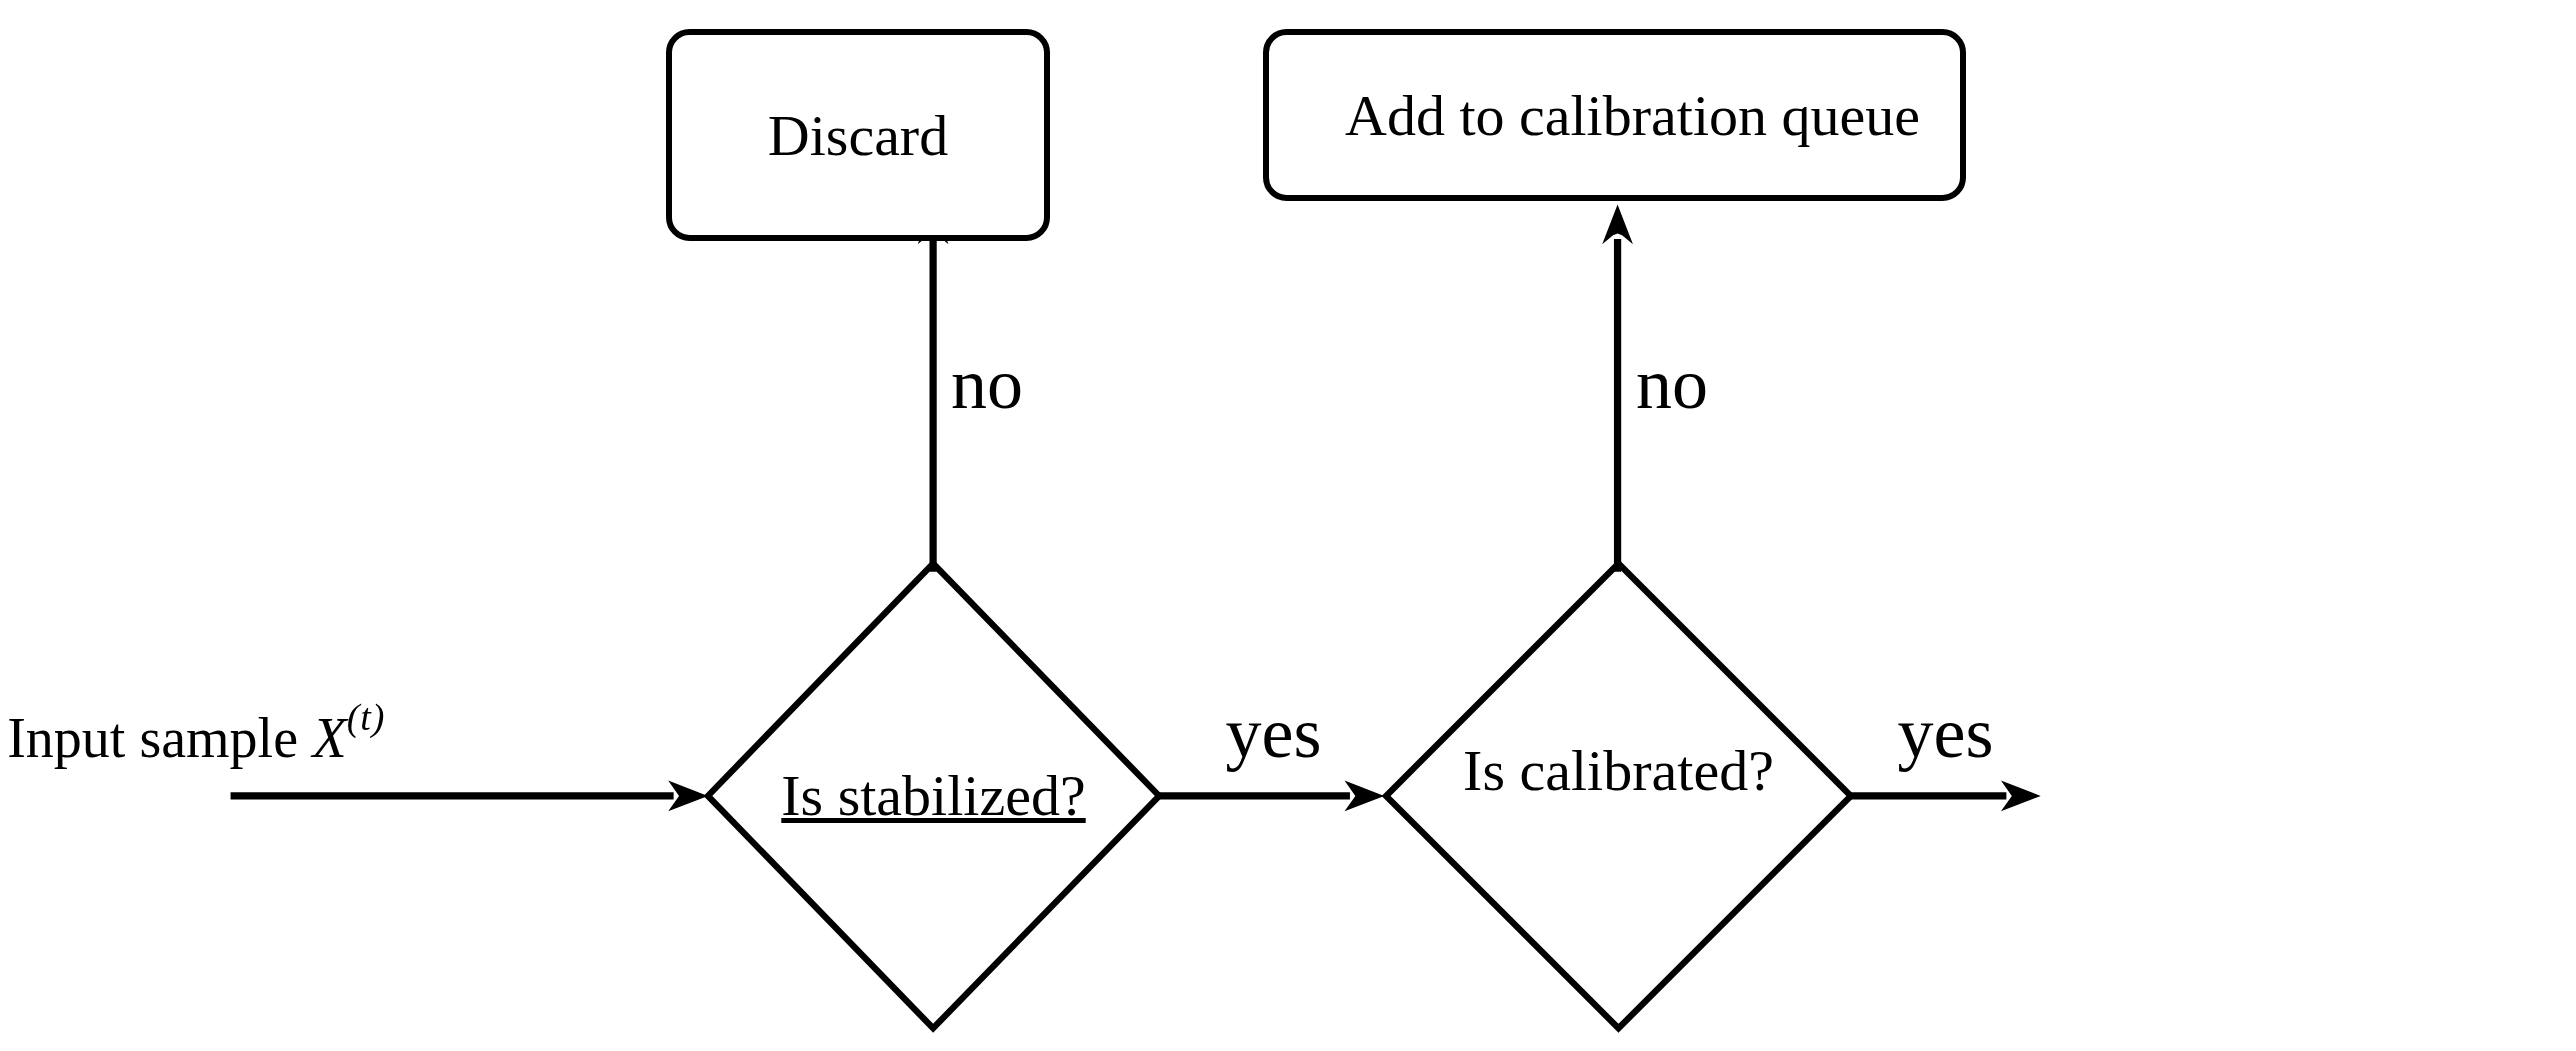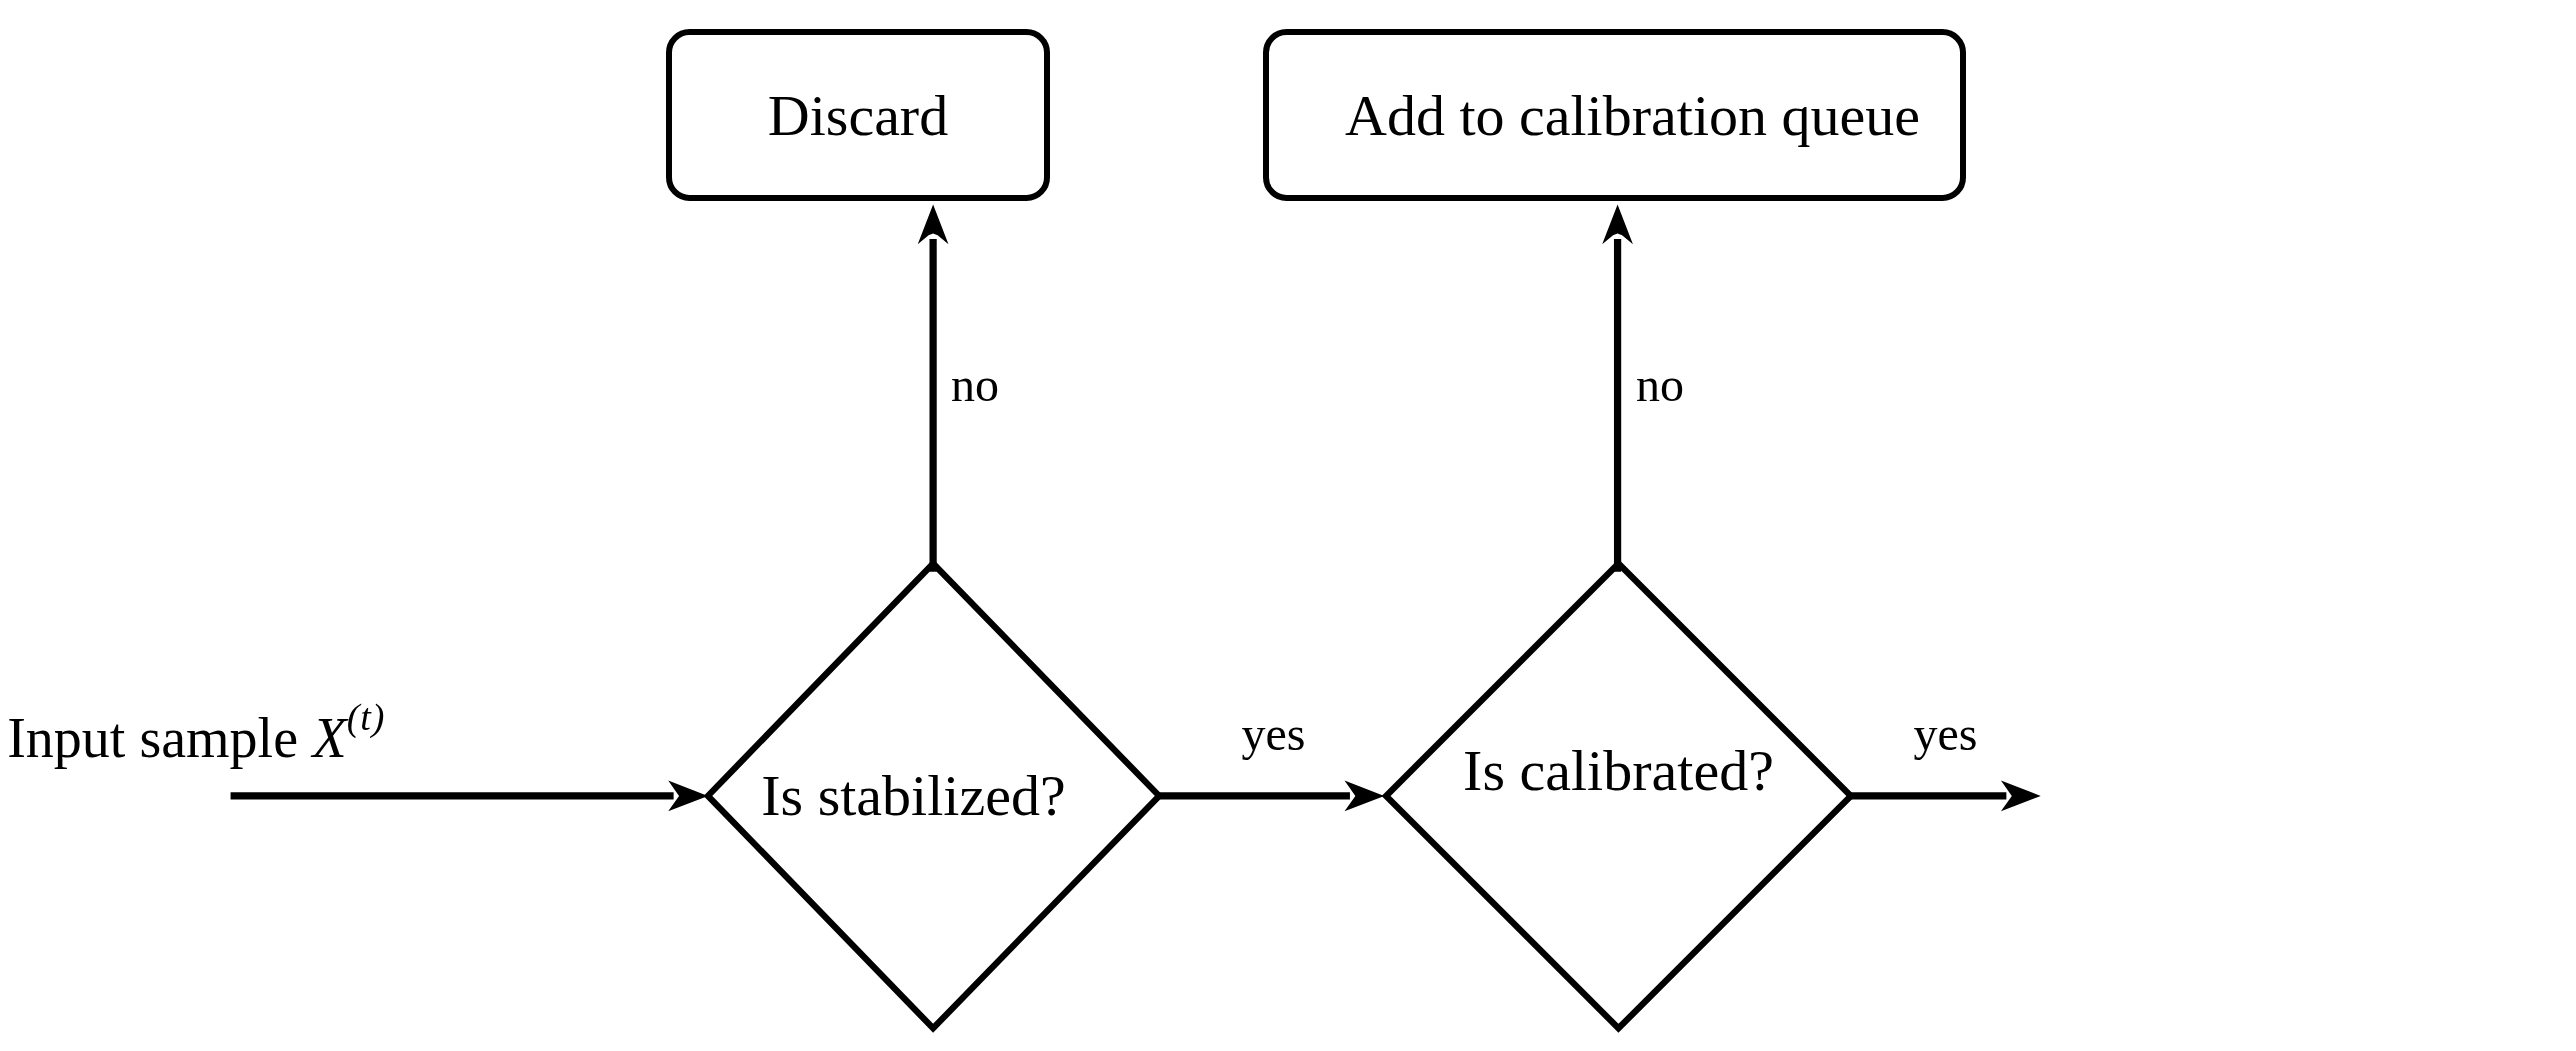--- a/index.html
+++ b/index.html
@@ -18,35 +18,35 @@
     box-sizing: border-box;
     border: 6.3px solid #000000;
     border-radius: 23.5px;
     background: #ffffff;
     display: flex;
     align-items: center;
     justify-content: center;
     font-size: 58px;
     white-space: nowrap;
   }
-  .box-discard { left: 666px; top: 29px; width: 384px; height: 172px; }
+  .box-discard { left: 666px; top: 29px; width: 384px; height: 212px; }
   .box-queue   { left: 1263px; top: 29px; width: 703px; height: 172px; padding-left: 36px; }
   .box-process { left: 2046px; top: 712px; width: 359px; height: 172px; }
   .dlabel {
     position: absolute;
     font-size: 58px;
     line-height: 63px;
     text-align: center;
     white-space: nowrap;
   }
-  .dlabel-stabilized { left: 710px; top: 764px; width: 407px; }
+  .dlabel-stabilized { left: 730px; top: 764px; width: 407px; text-decoration: underline; }
   .dlabel-calibrated { left: 1415px; top: 739px; width: 407px; }
   .elabel {
     position: absolute;
-    font-size: 48px;
+    font-size: 72px;
     line-height: 63px;
     white-space: nowrap;
   }
   .elabel-no1  { left: 951px; top: 353px; }
   .elabel-no2  { left: 1636px; top: 353px; }
   .elabel-yes1 { left: 1183px; top: 702px; width: 181px; text-align: center; }
   .elabel-yes2 { left: 1855px; top: 702px; width: 181px; text-align: center; }
   .input-label {
     position: absolute;
     left: 7.2px;

